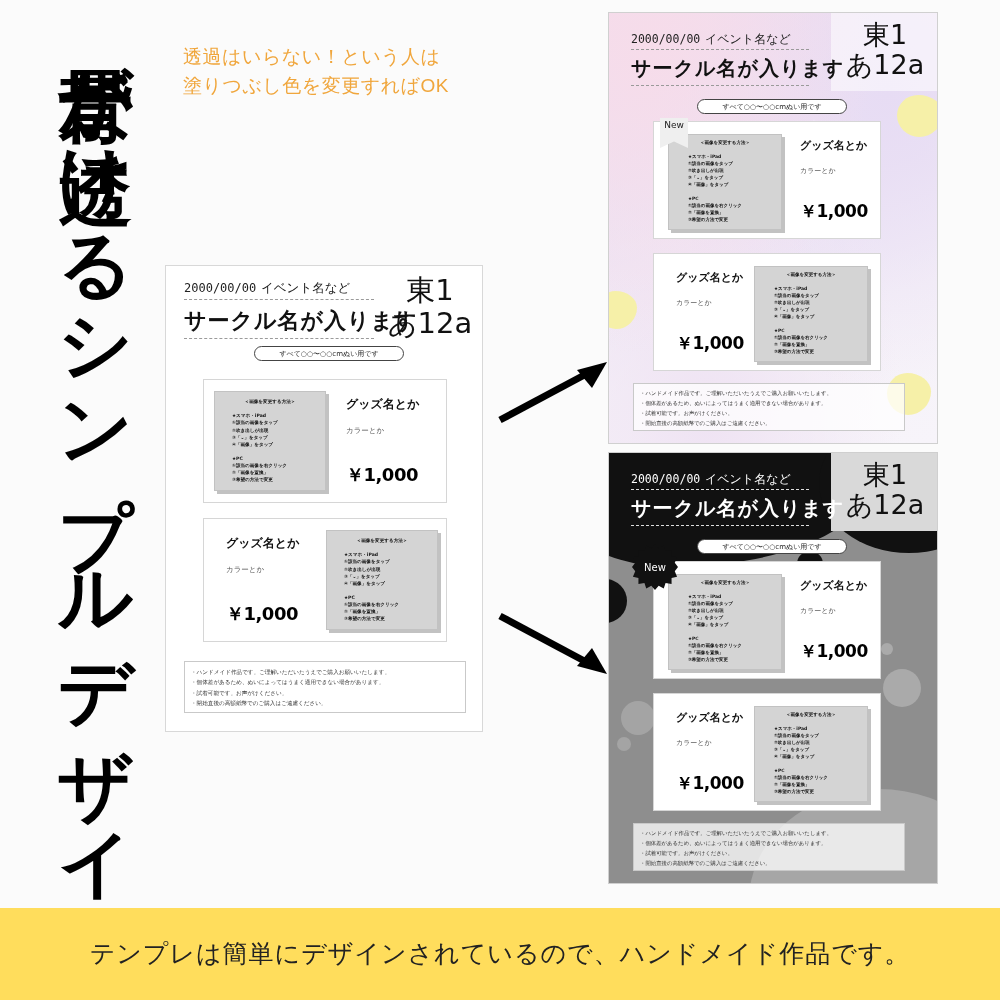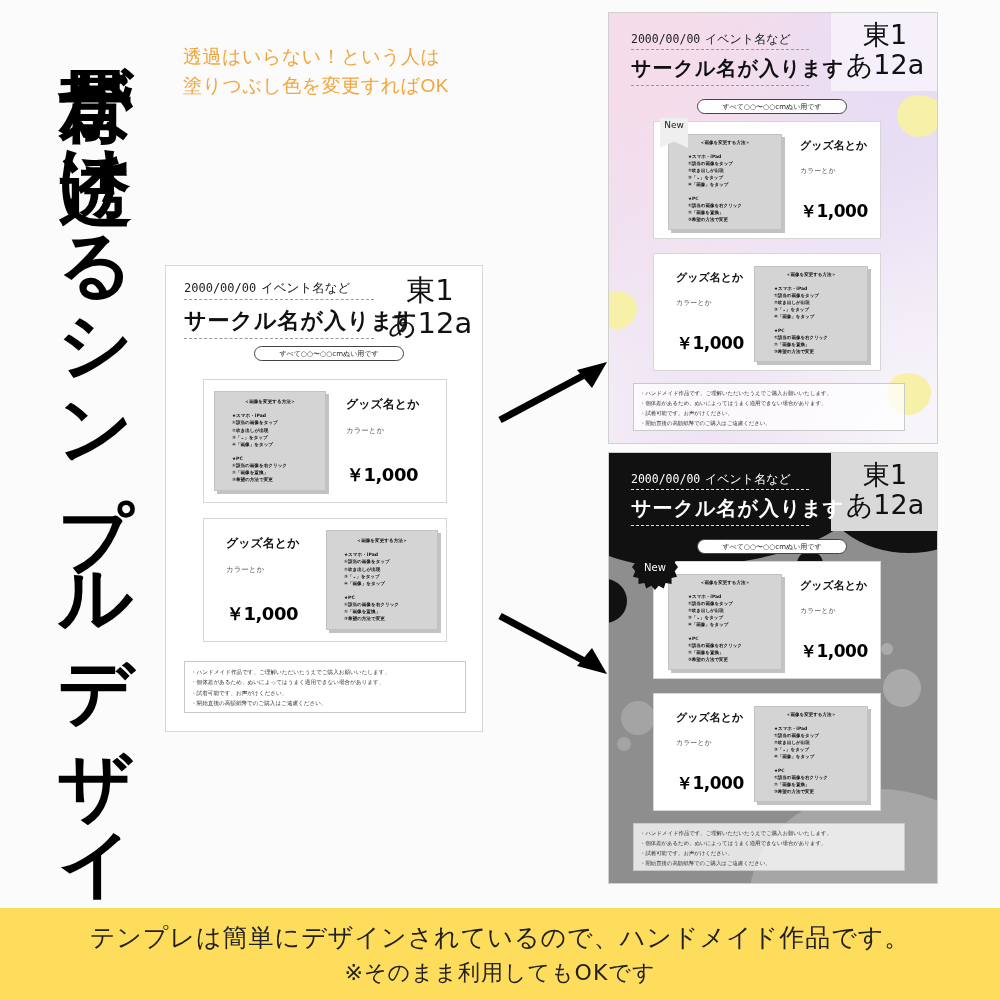--- a/index.html
+++ b/index.html
@@ -422,16 +422,15 @@
 
       <div class="notes" style="left:24px; top:370px; width:272px; height:48px; font-size:5.4px; line-height:1.85; padding:4px 6px;">・ハンドメイド作品です。ご理解いただいたうえでご購入お願いいたします。
 ・個体差があるため、ぬいによってはうまく適用できない場合があります。
 ・試着可能です。お声がけください。
 ・開始直後の高額紙幣でのご購入はご遠慮ください。</div>
     </div>
   </div>
 
   <div class="banner">
     <div class="l1">テンプレは簡単にデザインされているので、ハンドメイド作品です。</div>
-    <div class="l2">※そのまま利用してもOKです</div>
   </div>
 
 </div>
 
 </body></html>

